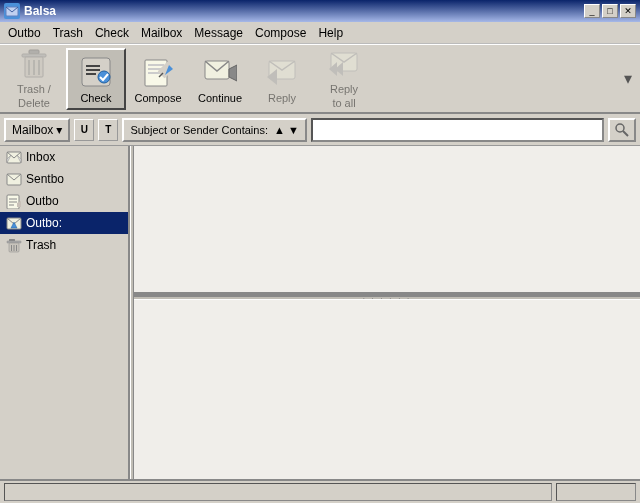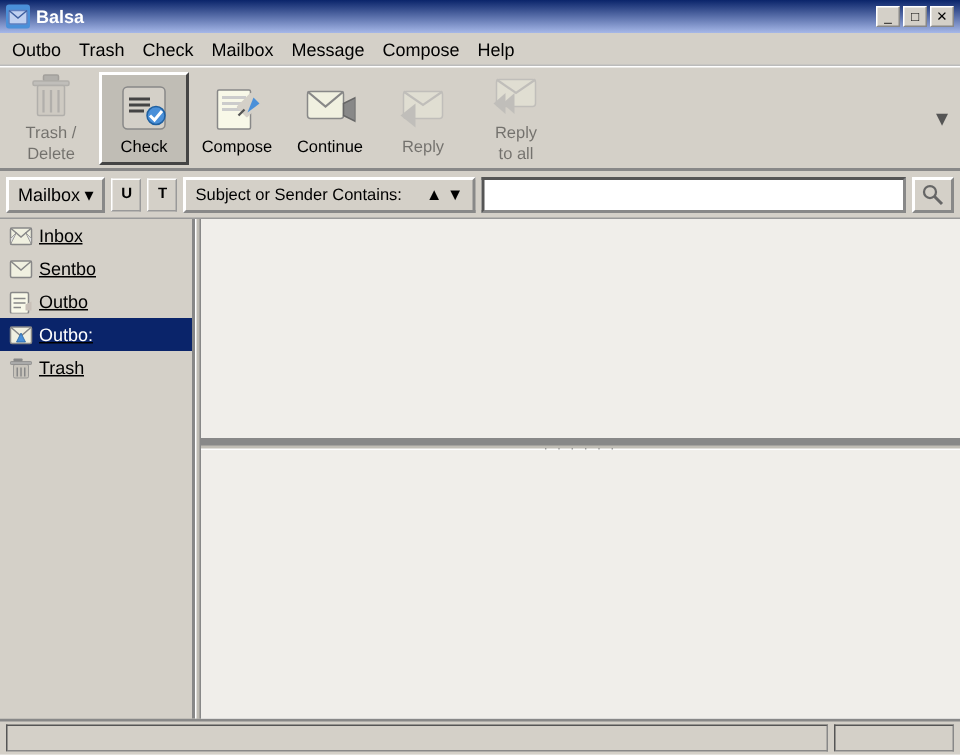--- a/index.html
+++ b/index.html
@@ -172,21 +172,21 @@
     .filter-label {
       background: #d4d0c8;
       border: 2px solid #888;
       border-top-color: #fff;
       border-left-color: #fff;
       padding: 2px 6px;
       font-size: 11px;
       height: 24px;
       display: flex;
       align-items: center;
-      gap: 16px;
+      gap: 6px;
       cursor: pointer;
     }
     .filter-input {
       background: #fff;
       border: 2px solid #888;
       border-top-color: #555;
       border-left-color: #555;
       height: 24px;
       flex: 1;
       font-size: 12px;
@@ -215,21 +215,20 @@
     .sidebar {
       width: 130px;
       min-width: 130px;
       background: #d4d0c8;
       border-right: 2px solid #888;
       border-right-color: #888;
       display: flex;
       flex-direction: column;
       overflow: hidden;
       height: 100%;
-      text-decoration: underline;
     }
     .sidebar-item {
       display: flex;
       align-items: center;
       padding: 3px 6px;
       gap: 4px;
       cursor: pointer;
       font-size: 12px;
       color: #000;
       height: 22px;

